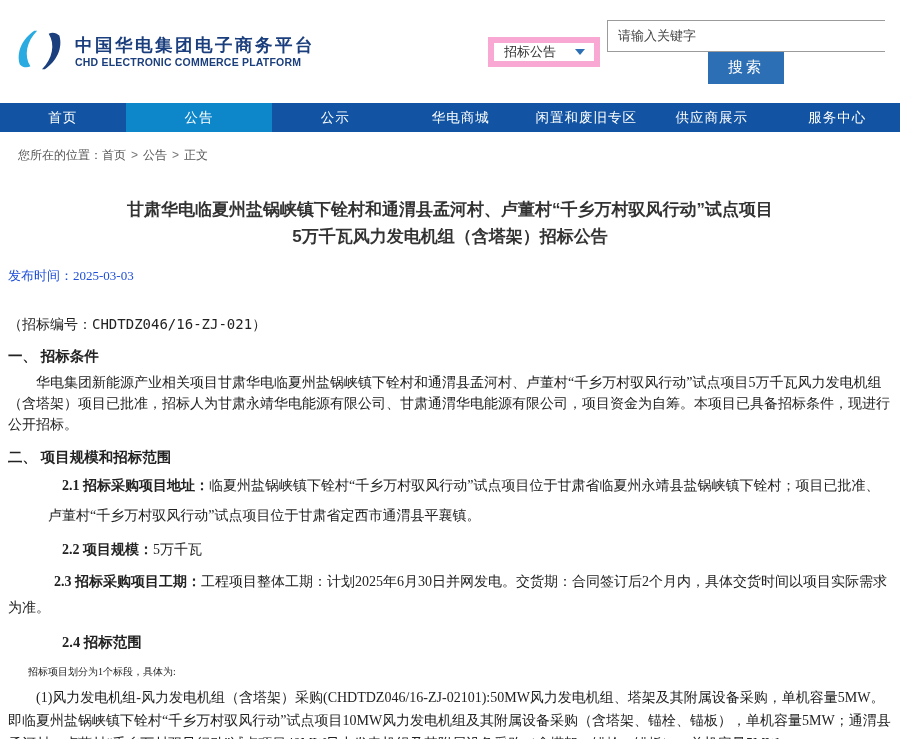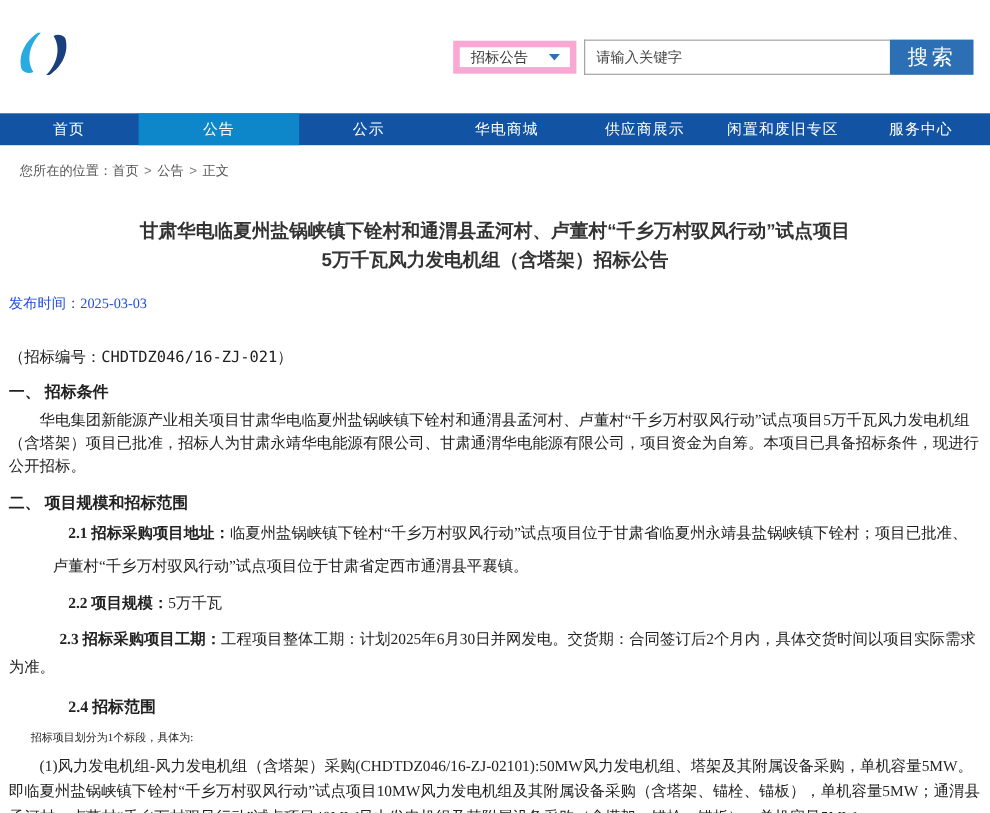--- a/index.html
+++ b/index.html
@@ -8,24 +8,24 @@
 
   
   .header { height:103px; display:flex; align-items:center; justify-content:space-between; padding:0 15px 0 15px; background:#fff; }
   .logo-wrap { display:flex; align-items:center; gap:8px; cursor:pointer; }
   .logo-text-cn { color:#1b3e7d; font-weight:bold; font-size:17.5px; letter-spacing:2.5px; line-height:21px; }
   .logo-text-en { color:#1b3e7d; font-weight:bold; font-size:10.5px; letter-spacing:0.2px; line-height:13px; }
 
   .search-group { display:flex; align-items:center; gap:7px; margin-right:0; }
   .cat-select { width:112px; height:30px; border:6px solid #f9a8d4; background:#fff; display:flex; align-items:center; justify-content:space-between; padding:0 9px 0 10px; font-size:13px; color:#333; cursor:pointer; }
   .tri-down { width:0; height:0; border-left:5px solid transparent; border-right:5px solid transparent; border-top:6px solid #2d6fb4; }
-  .search-box { display:flex; align-items:center; }
+  .search-box { display:flex; align-items:center;flex-direction:column; }
   .search-input { width:278px; height:32px; border:1px solid #9b9b9b; border-right:none; padding:0 10px; font-size:13px; color:#333; outline:none; font-family:"Liberation Sans","DejaVu Sans",sans-serif; }
   .search-input::placeholder { color:#444; opacity:1; }
-  .search-btn { width:76px; height:32px; background:#2d6fb4; color:#fff; border:none; font-size:19px; letter-spacing:3px; cursor:pointer; font-family:"Liberation Sans","DejaVu Sans",sans-serif; }
+  .search-btn { width:76px; height:32px; background:#2d6fb4; color:#fff; border:none; font-size:15px; letter-spacing:3px; cursor:pointer; font-family:"Liberation Sans","DejaVu Sans",sans-serif; }
 
   
   .nav { height:29px; background:#1254a3; display:flex; }
   .nav-item { flex:1; display:flex; align-items:center; justify-content:center; color:#fff; font-size:13.5px; cursor:pointer; letter-spacing:1px; }
   .nav-item.active { background:#0e86ca; flex:1.17; }
 
   
   .breadcrumb { padding:15px 0 8px 18px; font-size:12px; color:#555; }
   .crumb-link { cursor:pointer; }
   .crumb-sep { margin:0 5px; color:#777; }
@@ -51,41 +51,45 @@
 <div class="page">
 
   <div class="header">
     <div class="logo-wrap">
       <span>
         <svg width="52" height="42" viewBox="0 0 54 42">
           <path d="M20 1 C8 9 1 23 5 36 C8 39 12 40 16 38 C9 27 12 12 23 1 Z" fill="#29abe2"></path>
           <path d="M31 41 C43 33 50 19 46 6 C43 3 39 2 35 4 C42 15 39 30 28 41 Z" fill="#1b3e7d"></path>
         </svg>
       </span>
+      <span>
+        <div class="logo-text-cn">中国华电集团电子商务平台</div>
+        <div class="logo-text-en">CHD ELECTRONIC COMMERCE PLATFORM</div>
+      </span>
     </div>
 
     <div class="search-group">
       <div class="cat-select">
         <span>招标公告</span>
         <span class="tri-down"></span>
       </div>
       <div class="search-box">
         <input class="search-input" type="text" placeholder="请输入关键字" style="">
         <button class="search-btn">搜索</button>
       </div>
     </div>
   </div>
 
   <div class="nav">
     <div class="nav-item">首页</div>
     <div class="nav-item active">公告</div>
     <div class="nav-item">公示</div>
     <div class="nav-item">华电商城</div>
+    <div class="nav-item">闲置和废旧专区</div>
     <div class="nav-item">供应商展示</div>
-    <div class="nav-item">闲置和废旧专区</div>
     <div class="nav-item">服务中心</div>
   </div>
 
   <div class="breadcrumb">
     <span>您所在的位置：</span><span class="crumb-link">首页</span><span class="crumb-sep">&gt;</span><span class="crumb-link">公告</span><span class="crumb-sep">&gt;</span><span>正文</span>
   </div>
 
   <div class="article">
     <div class="art-title">
       <div>甘肃华电临夏州盐锅峡镇下铨村和通渭县孟河村、卢董村“千乡万村驭风行动”试点项目</div>

